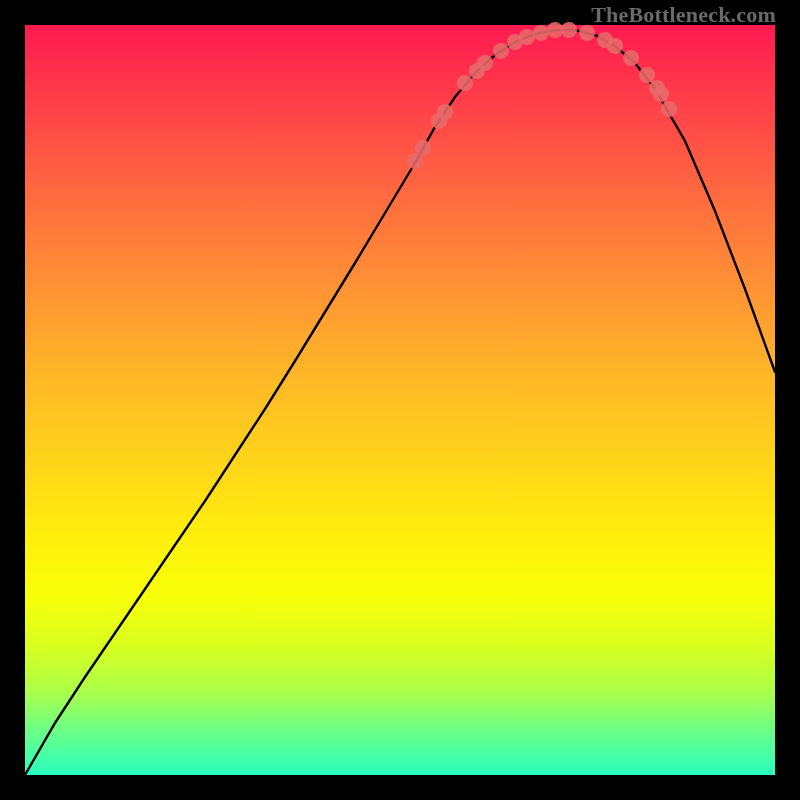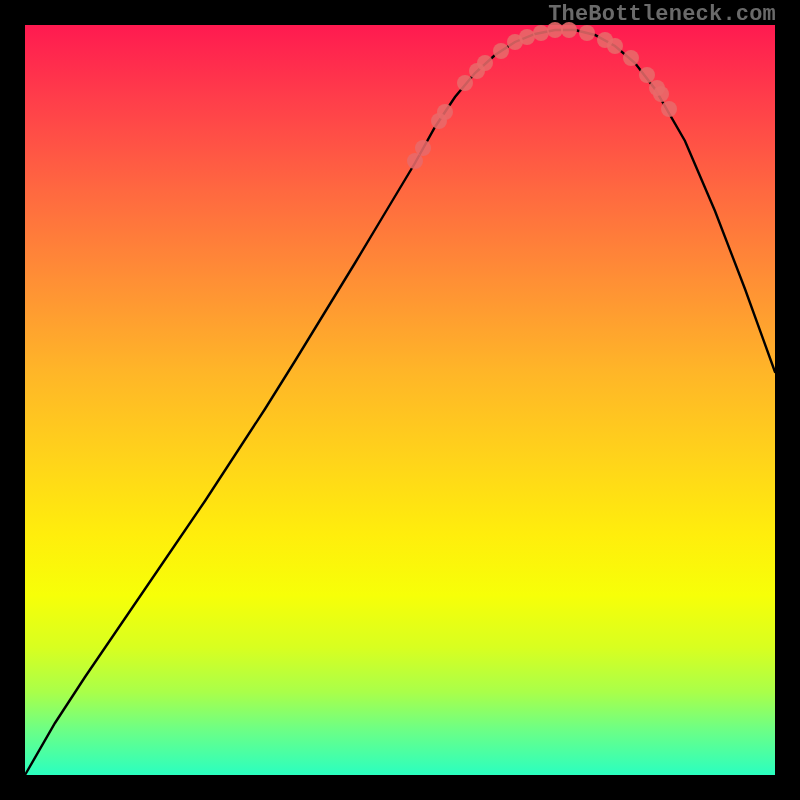--- a/index.html
+++ b/index.html
@@ -25,21 +25,21 @@
       #f7ff08 76%,
       #d8ff20 83%,
       #a9ff4a 89%,
       #6cff86 94%,
       #2affc0 100%);
   }
   .watermark {
     position: absolute;
     top: 2px;
     right: 24px;
-    font-family: Liberation Mono, monospace;
+    font-family: Liberation Serif, serif;
     font-size: 22px;
     font-weight: 600;
     color: #6a6a6a;
     letter-spacing: 0.2px;
   }
   svg.curve {
     position: absolute;
     top: 25px; left: 25px;
     width: 750px; height: 750px;
     overflow: visible;

